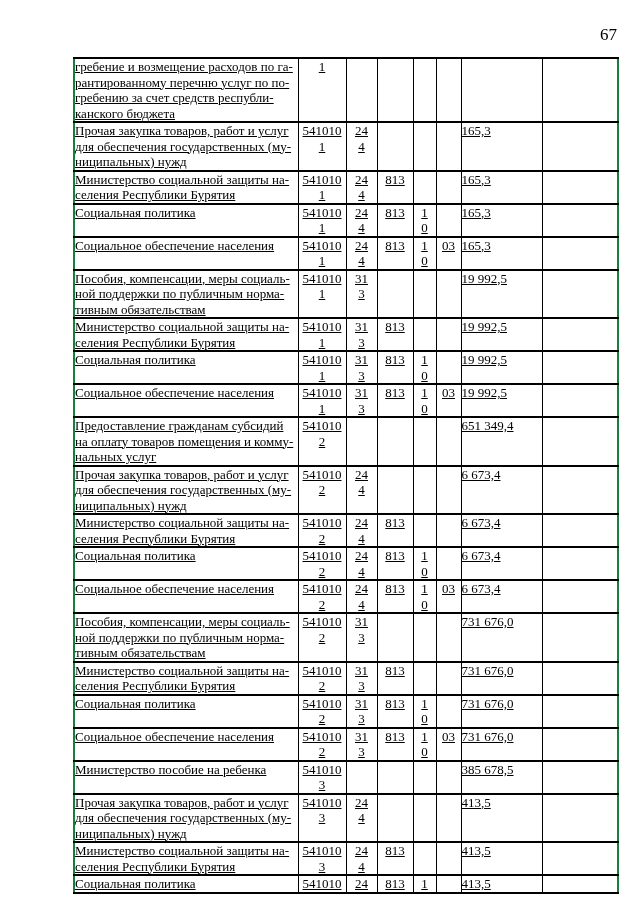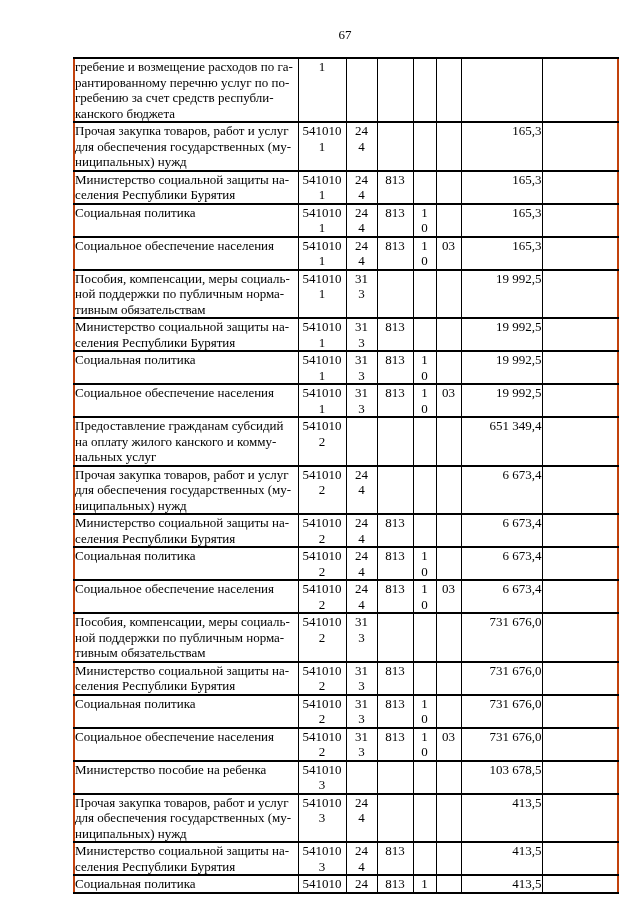--- a/index.html
+++ b/index.html
@@ -10,46 +10,47 @@
   body {
     width: 640px;
     height: 905px;
     overflow: hidden;
     font-family: "Liberation Serif", "DejaVu Serif", serif;
     color: #000000;
   }
   .page-number {
     margin: 28px 0 0 73px;
     width: 544px;
-    text-align: center;
-    font-size: 13px;
+    text-align: right;
+    font-size: 17px;
     line-height: 14px;
   }
   table.budget {
     border-collapse: collapse;
     table-layout: fixed;
     margin: 15px 0 0 73px;
     width: 544px;
-    border: 2px solid #c2410c;
+    border: 2px solid #15803d;
+    text-decoration: underline;
   }
   table.budget td {
     border-left: 1px solid #000000;
     border-right: 1px solid #000000;
     border-top: 2px solid #000000;
     border-bottom: 2px solid #000000;
     vertical-align: top;
     font-size: 13px;
     line-height: 15.5px;
     white-space: pre-line;
     padding: 0;
     overflow: hidden;
   }
   td.c-name   { text-align: left;  padding: 0 1px 1px 2px; }
   td.c-code   { text-align: center; }
-  td.c-amount { text-align: right; padding-right: 10px; }
+  td.c-amount { text-align: left; padding-right: 10px; }
   td.c-extra  { }
 </style>
 </head>
 <body>
 
 <div class="page">
   <div class="page-number">67</div>
 
   <table class="budget">
     <colgroup>
@@ -186,21 +187,21 @@
     <td class="c-code">813</td>
     <td class="c-code">1
 0</td>
     <td class="c-code">03</td>
     <td class="c-amount">19 992,5</td>
     <td class="c-extra"></td>
   </tr>
 
   <tr>
     <td class="c-name">Предоставление гражданам субсидий
-на оплату жилого канского и комму-
+на оплату товаров помещения и комму-
 нальных услуг</td>
     <td class="c-code">541010
 2</td>
     <td class="c-code"></td>
     <td class="c-code"></td>
     <td class="c-code"></td>
     <td class="c-code"></td>
     <td class="c-amount">651 349,4</td>
     <td class="c-extra"></td>
   </tr>
@@ -320,21 +321,21 @@
   </tr>
 
   <tr>
     <td class="c-name">Министерство пособие на ребенка</td>
     <td class="c-code">541010
 3</td>
     <td class="c-code"></td>
     <td class="c-code"></td>
     <td class="c-code"></td>
     <td class="c-code"></td>
-    <td class="c-amount">103 678,5</td>
+    <td class="c-amount">385 678,5</td>
     <td class="c-extra"></td>
   </tr>
 
   <tr>
     <td class="c-name">Прочая закупка товаров, работ и услуг
 для обеспечения государственных (му-
 ниципальных) нужд</td>
     <td class="c-code">541010
 3</td>
     <td class="c-code">24

